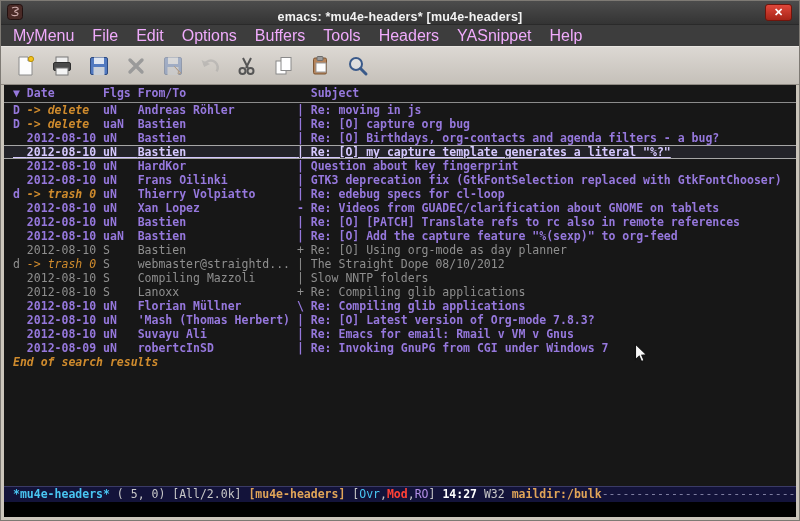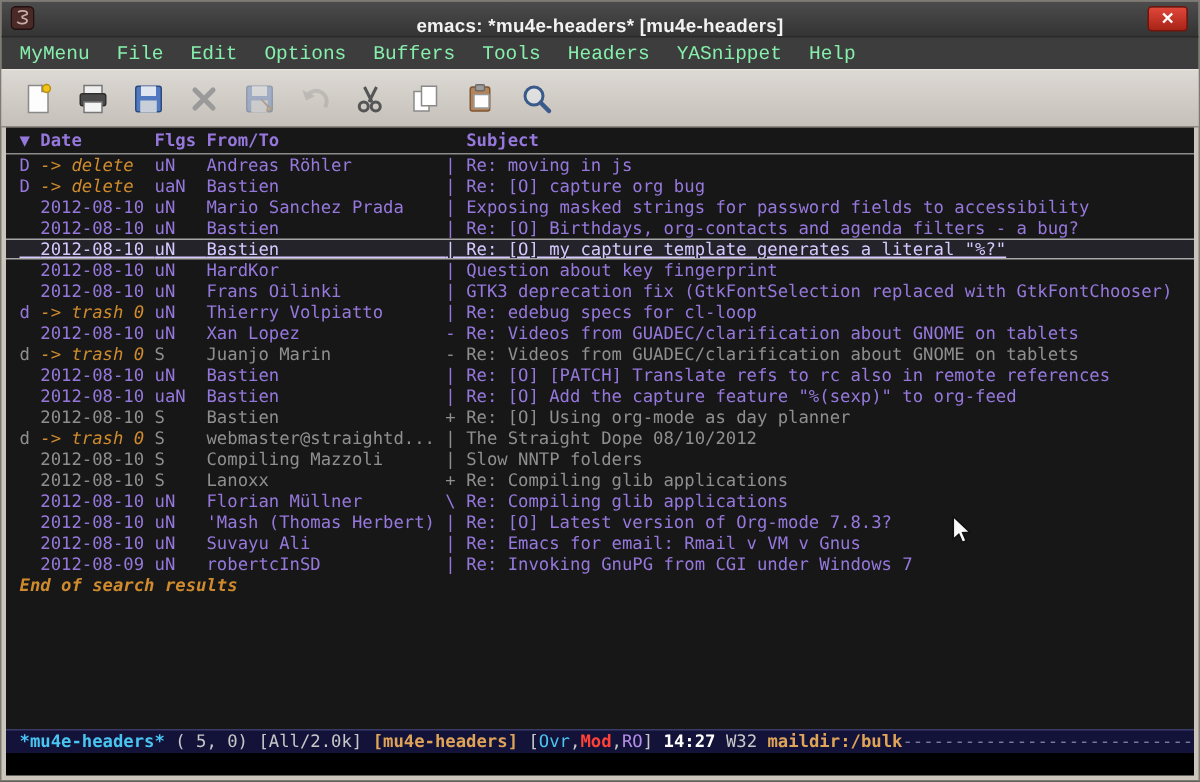--- a/index.html
+++ b/index.html
@@ -26,21 +26,21 @@
     position:absolute; right:7px; top:3px; width:27px; height:17px;
     background:linear-gradient(#e0473a,#a72417); border:1px solid #6f150c; border-radius:3px;
     color:#fff; font-size:11px; font-weight:bold;
     display:flex; align-items:center; justify-content:center; cursor:pointer;
   }
   
   .menubar {
     flex:0 0 22px; height:22px; background:var(--chrome);
     border-top:1px solid #2a2a2a; display:flex; align-items:stretch; padding-left:3px;
   }
-  .menu-item { color:#86efac; font-size:13px; padding:0 9px; display:flex; align-items:center; cursor:default;font-family:Liberation Mono, monospace; }
+  .menu-item { color:#f0abfc; font-size:16px; padding:0 9px; display:flex; align-items:center; cursor:default; }
   
   .toolbar {
     flex:0 0 39px; height:39px;
     background:linear-gradient(#dcd8d3,#c5c0b9);
     border-top:1px solid #e9e6e1; border-bottom:1px solid #8f8a83;
     display:flex; align-items:center; padding-left:7px;
   }
   .tool-btn {
     width:34px; height:30px; margin-right:3px; padding:0;
     display:flex; align-items:center; justify-content:center;
@@ -53,21 +53,21 @@
   .text-area { flex:1; background:var(--bg); overflow:hidden; position:relative; }
   .header-line, .hrow, .end-line {
     font-family:"DejaVu Sans Mono", monospace; font-size:11.5px;
     white-space:pre; padding-left:9px; overflow:hidden;
   }
   .header-line {
     height:18px; line-height:17px; color:var(--unread); font-weight:bold;
     border-bottom:1px solid #8c8c8c;
   }
   .hrow { height:14px; line-height:14px; }
-  .hrow.unread { color:var(--unread); font-weight:normal; }
+  .hrow.unread { color:var(--unread); font-weight:bold; }
   .hrow.read   { color:var(--read); }
   .f-date.f-action { color:var(--orange); font-style:italic; }
   .hrow.current {
     background:var(--curbg); color:var(--curfg);
     border-top:1px solid var(--curline); border-bottom:1px solid var(--curline);
     line-height:12px;
   }
   .hrow.current span { text-decoration:underline; }
   .end-line { height:14px; line-height:14px; color:var(--orange); font-style:italic; font-weight:bold; }
   
@@ -196,28 +196,26 @@
         </span>
       </button>
     </div>
 
   <div class="frame-body">
     <div class="text-area">
       <div class="header-line"><span class="f-mark">▼ </span><span class="f-date">Date       </span><span class="f-flags">Flgs </span><span class="f-from">From/To                </span><span class="f-prefix">  </span><span class="f-subject">Subject</span></div>
       <div id="rows">
           <div class="hrow unread"><span class="f-mark">D </span><span class="f-date f-action">-&gt; delete  </span><span class="f-flags">uN   </span><span class="f-from">Andreas Röhler         </span><span class="f-prefix">| </span><span class="f-subject">Re: moving in js</span></div>
           <div class="hrow unread"><span class="f-mark">D </span><span class="f-date f-action">-&gt; delete  </span><span class="f-flags">uaN  </span><span class="f-from">Bastien                </span><span class="f-prefix">| </span><span class="f-subject">Re: [O] capture org bug</span></div>
-          <div class="hrow unread"><span class="f-mark">  </span><span class="f-date">2012-08-10 </span><span class="f-flags">uN   </span><span class="f-from">Mario Sanchez Prada    </span><span class="f-prefix">| </span><span class="f-subject">Exposing masked strings for password fields to accessibility</span></div>
           <div class="hrow unread"><span class="f-mark">  </span><span class="f-date">2012-08-10 </span><span class="f-flags">uN   </span><span class="f-from">Bastien                </span><span class="f-prefix">| </span><span class="f-subject">Re: [O] Birthdays, org-contacts and agenda filters - a bug?</span></div>
           <div class="hrow unread current"><span class="f-mark">  </span><span class="f-date">2012-08-10 </span><span class="f-flags">uN   </span><span class="f-from">Bastien                </span><span class="f-prefix">| </span><span class="f-subject">Re: [O] my capture template generates a literal "%?"</span></div>
           <div class="hrow unread"><span class="f-mark">  </span><span class="f-date">2012-08-10 </span><span class="f-flags">uN   </span><span class="f-from">HardKor                </span><span class="f-prefix">| </span><span class="f-subject">Question about key fingerprint</span></div>
           <div class="hrow unread"><span class="f-mark">  </span><span class="f-date">2012-08-10 </span><span class="f-flags">uN   </span><span class="f-from">Frans Oilinki          </span><span class="f-prefix">| </span><span class="f-subject">GTK3 deprecation fix (GtkFontSelection replaced with GtkFontChooser)</span></div>
           <div class="hrow unread"><span class="f-mark">d </span><span class="f-date f-action">-&gt; trash 0 </span><span class="f-flags">uN   </span><span class="f-from">Thierry Volpiatto      </span><span class="f-prefix">| </span><span class="f-subject">Re: edebug specs for cl-loop</span></div>
           <div class="hrow unread"><span class="f-mark">  </span><span class="f-date">2012-08-10 </span><span class="f-flags">uN   </span><span class="f-from">Xan Lopez              </span><span class="f-prefix">- </span><span class="f-subject">Re: Videos from GUADEC/clarification about GNOME on tablets</span></div>
-          <div class="hrow read"><span class="f-mark">d </span><span class="f-date f-action">-&gt; trash 0 </span><span class="f-flags">S    </span><span class="f-from">Juanjo Marin           </span><span class="f-prefix">- </span><span class="f-subject">Re: Videos from GUADEC/clarification about GNOME on tablets</span></div>
           <div class="hrow unread"><span class="f-mark">  </span><span class="f-date">2012-08-10 </span><span class="f-flags">uN   </span><span class="f-from">Bastien                </span><span class="f-prefix">| </span><span class="f-subject">Re: [O] [PATCH] Translate refs to rc also in remote references</span></div>
           <div class="hrow unread"><span class="f-mark">  </span><span class="f-date">2012-08-10 </span><span class="f-flags">uaN  </span><span class="f-from">Bastien                </span><span class="f-prefix">| </span><span class="f-subject">Re: [O] Add the capture feature "%(sexp)" to org-feed</span></div>
           <div class="hrow read"><span class="f-mark">  </span><span class="f-date">2012-08-10 </span><span class="f-flags">S    </span><span class="f-from">Bastien                </span><span class="f-prefix">+ </span><span class="f-subject">Re: [O] Using org-mode as day planner</span></div>
           <div class="hrow read"><span class="f-mark">d </span><span class="f-date f-action">-&gt; trash 0 </span><span class="f-flags">S    </span><span class="f-from">webmaster@straightd... </span><span class="f-prefix">| </span><span class="f-subject">The Straight Dope 08/10/2012</span></div>
           <div class="hrow read"><span class="f-mark">  </span><span class="f-date">2012-08-10 </span><span class="f-flags">S    </span><span class="f-from">Compiling Mazzoli      </span><span class="f-prefix">| </span><span class="f-subject">Slow NNTP folders</span></div>
           <div class="hrow read"><span class="f-mark">  </span><span class="f-date">2012-08-10 </span><span class="f-flags">S    </span><span class="f-from">Lanoxx                 </span><span class="f-prefix">+ </span><span class="f-subject">Re: Compiling glib applications</span></div>
           <div class="hrow unread"><span class="f-mark">  </span><span class="f-date">2012-08-10 </span><span class="f-flags">uN   </span><span class="f-from">Florian Müllner        </span><span class="f-prefix">\ </span><span class="f-subject">Re: Compiling glib applications</span></div>
           <div class="hrow unread"><span class="f-mark">  </span><span class="f-date">2012-08-10 </span><span class="f-flags">uN   </span><span class="f-from">'Mash (Thomas Herbert) </span><span class="f-prefix">| </span><span class="f-subject">Re: [O] Latest version of Org-mode 7.8.3?</span></div>
           <div class="hrow unread"><span class="f-mark">  </span><span class="f-date">2012-08-10 </span><span class="f-flags">uN   </span><span class="f-from">Suvayu Ali             </span><span class="f-prefix">| </span><span class="f-subject">Re: Emacs for email: Rmail v VM v Gnus</span></div>
           <div class="hrow unread"><span class="f-mark">  </span><span class="f-date">2012-08-09 </span><span class="f-flags">uN   </span><span class="f-from">robertcInSD            </span><span class="f-prefix">| </span><span class="f-subject">Re: Invoking GnuPG from CGI under Windows 7</span></div>

